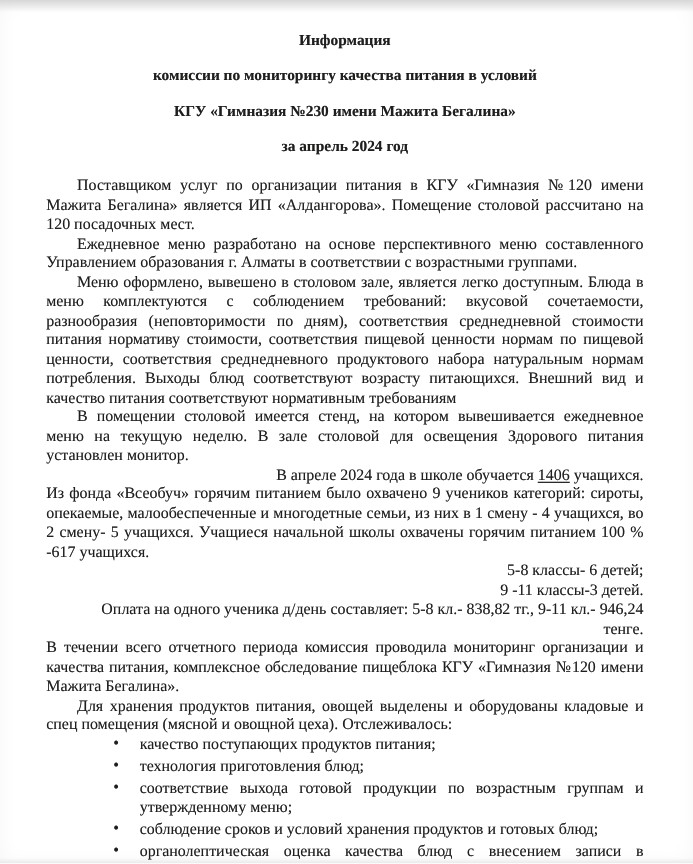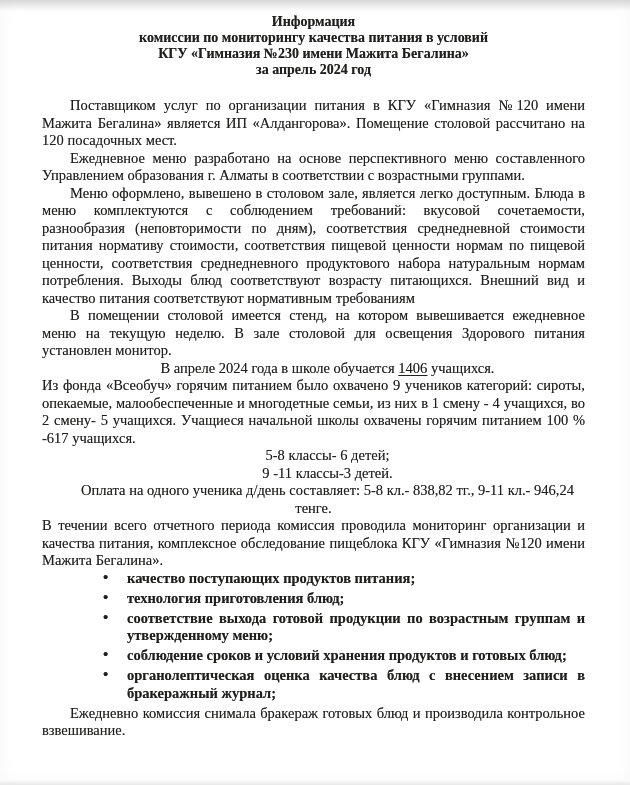--- a/index.html
+++ b/index.html
@@ -39,49 +39,48 @@
     width: 543px;
   }
   .title-block {
     text-align: center;
     font-weight: bold;
     font-size: 14px;
     line-height: 16px;
     margin: 0 0 19px 0;
     text-shadow: 0 0 0.5px rgba(25,25,25,0.55);
   }
-  .title-block div { margin: 0; }
+  .title-block div { margin: 16px; }
   p {
     margin: 0;
     font-size: 14.5px;
     line-height: 17.5px;
     text-align: justify;
     text-shadow: 0 0 0.5px rgba(25,25,25,0.5);
   }
   p.indent { text-indent: 28px; }
   p.flush  { text-indent: 0; }
-  p.noj    { text-align: center; }
+  p.noj    { text-align: right; }
   .u {
     text-decoration: underline;
     text-underline-offset: 2px;
   }
   ul.bullets {
     list-style: none;
     margin: 0;
     padding: 0;
   }
   ul.bullets li {
     position: relative;
     padding-left: 85px;
     margin: 0 0 2.5px 0;
     font-size: 14.5px;
     line-height: 17.5px;
     text-align: justify;
     text-shadow: 0 0 0.5px rgba(25,25,25,0.5);
-    font-weight: bold;
   }
   ul.bullets li::before {
     content: "\2022";
     position: absolute;
     left: 61px;
     top: -1px;
     font-size: 15px;
   }
 </style>
 </head>
@@ -105,20 +104,21 @@
     <p class="indent">Меню оформлено, вывешено в столовом зале, является легко доступным. Блюда в меню комплектуются с соблюдением требований: вкусовой сочетаемости, разнообразия (неповторимости по дням), соответствия среднедневной стоимости питания нормативу стоимости, соответствия пищевой ценности нормам по пищевой ценности, соответствия среднедневного продуктового набора натуральным нормам потребления. Выходы блюд соответствуют возрасту питающихся. Внешний вид и качество питания соответствуют нормативным требованиям</p>
     <p class="indent">В помещении столовой имеется стенд, на котором вывешивается ежедневное меню на текущую неделю. В зале столовой для освещения Здорового питания установлен монитор.</p>
 
     <p class="indent noj"><span>В апреле 2024 года в школе обучается</span> <span class="u">1406</span> <span>учащихся.</span></p>
 
     <p class="flush">Из фонда «Всеобуч» горячим питанием было охвачено 9 учеников категорий: сироты, опекаемые, малообеспеченные и многодетные семьи, из них в 1 смену - 4 учащихся, во 2 смену- 5 учащихся. Учащиеся начальной школы охвачены горячим питанием 100 % -617 учащихся.</p>
     <p class="indent noj">5-8 классы-  6 детей;</p>
     <p class="indent noj">9 -11 классы-3 детей.</p>
     <p class="indent noj">Оплата на одного ученика д/день составляет: 5-8 кл.- 838,82 тг., 9-11 кл.- 946,24 тенге.</p>
     <p class="flush">В течении всего отчетного периода комиссия проводила мониторинг организации и качества питания, комплексное обследование пищеблока КГУ «Гимназия №120 имени Мажита Бегалина».</p>
+    <p class="indent">Для хранения продуктов питания, овощей выделены и оборудованы кладовые и спец помещения (мясной и овощной цеха). Отслеживалось:</p>
 
     <ul class="bullets">
       <li>качество поступающих продуктов питания;</li>
       <li>технология приготовления блюд;</li>
       <li>соответствие выхода готовой продукции по возрастным группам и утвержденному меню;</li>
       <li>соблюдение сроков и условий хранения продуктов и готовых блюд;</li>
       <li>органолептическая оценка качества блюд с внесением записи в бракеражный журнал;</li>
     </ul>
 
     <p class="indent">Ежедневно комиссия снимала бракераж готовых блюд и производила контрольное взвешивание.</p>

